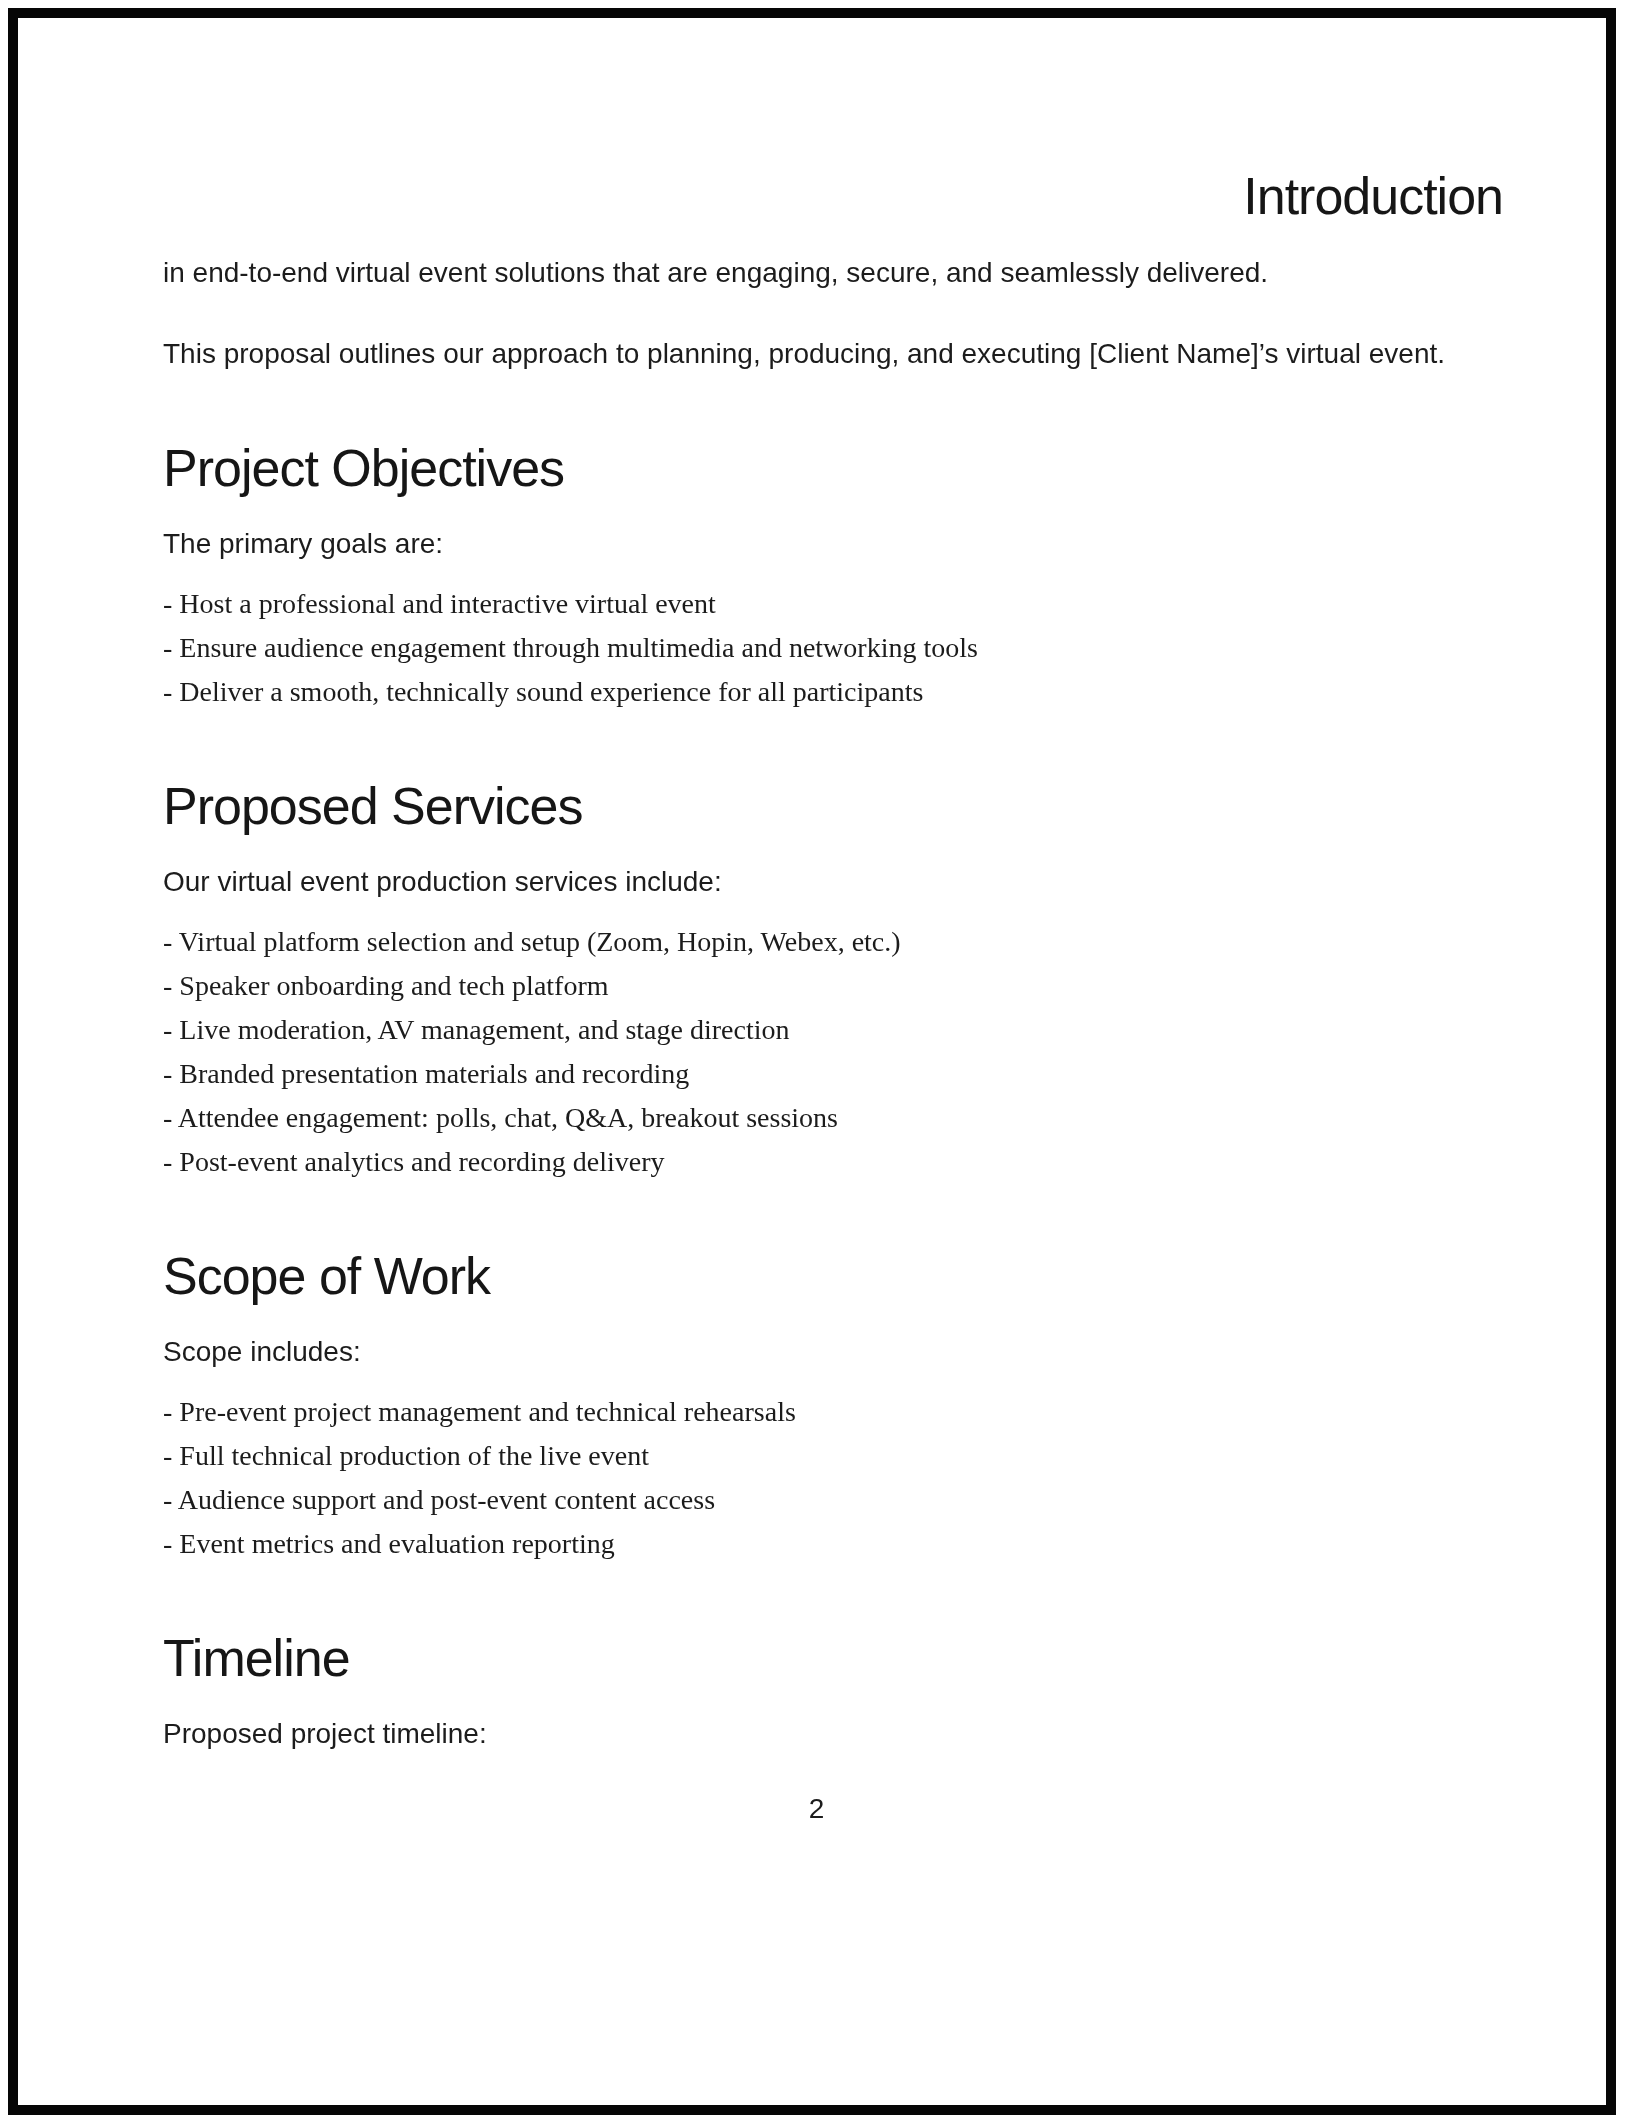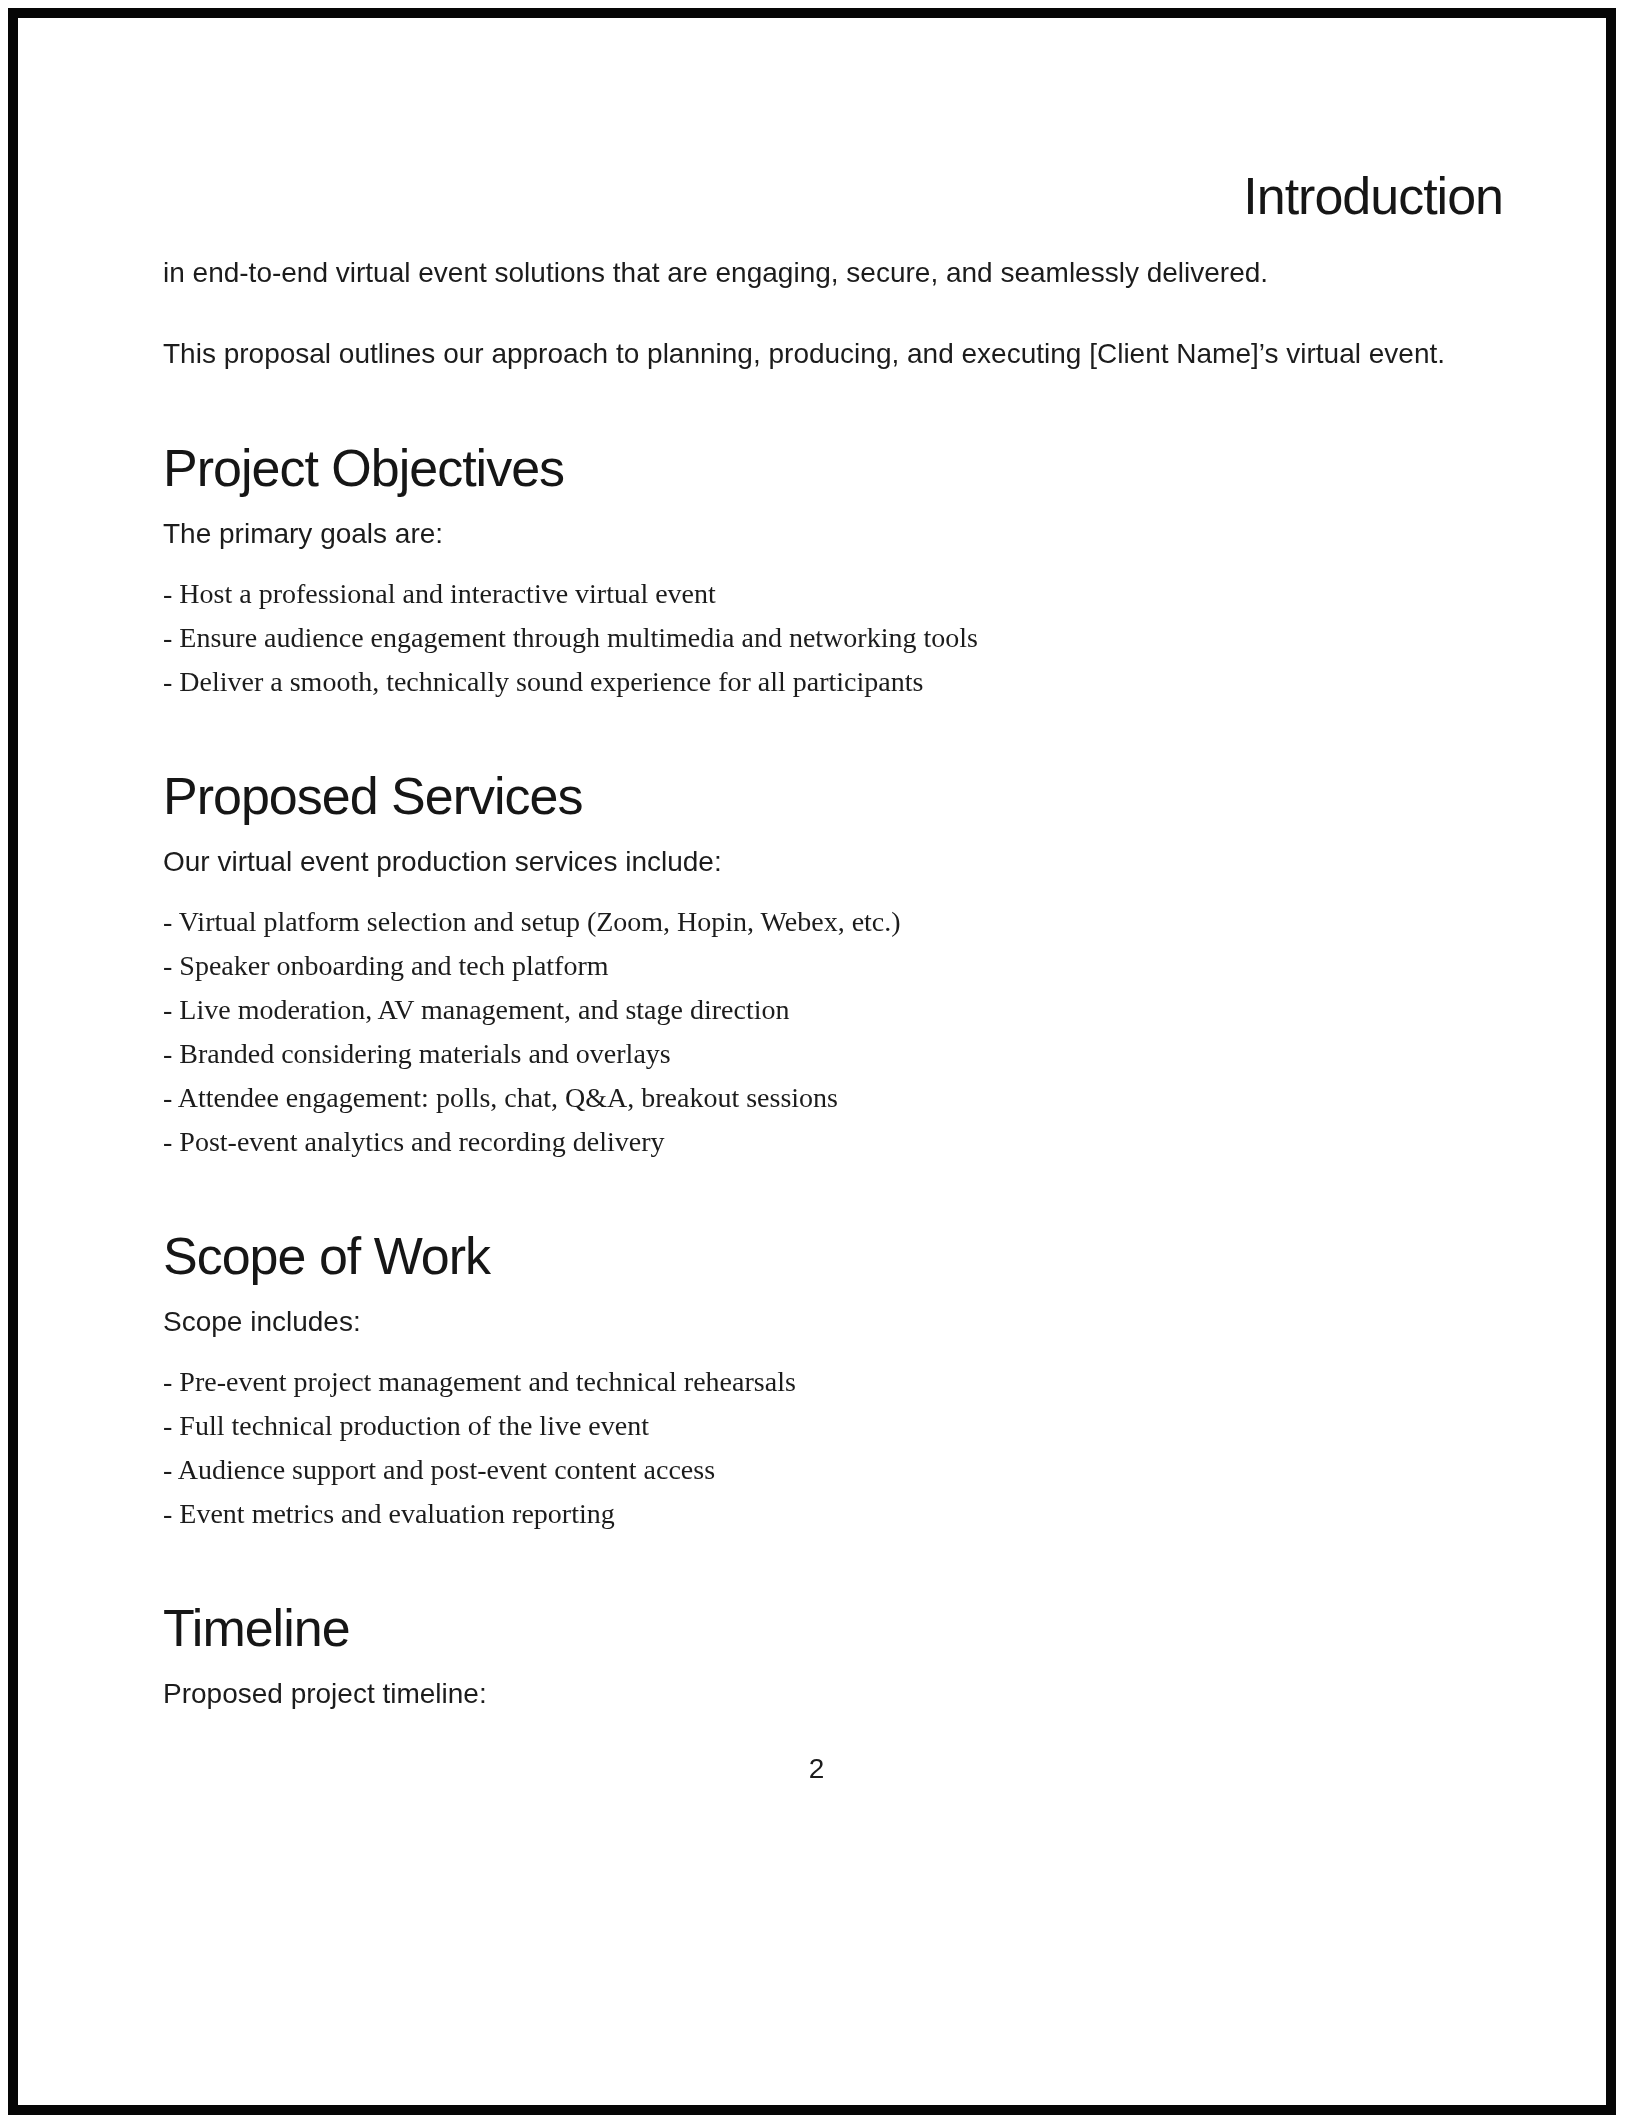--- a/index.html
+++ b/index.html
@@ -42,21 +42,21 @@
   h1.first { margin-top: 165px; text-align: right; }
   .para {
     font-size: 28px;
     line-height: 45px;
     margin: 0;
     color: #1c1c1c;
   }
   .para .line { display: block; white-space: nowrap; }
   .para1 { margin-top: 23px; }
   .para2 { margin-top: 36px; white-space: nowrap; }
-  .lead  { margin-top: 12px; white-space: nowrap; }
+  .lead  { margin-top: 22px; white-space: nowrap; }
   .bullets {
     margin-top: 16px;
     font-family: Liberation Serif, serif;
   }
   .bullet {
     font-size: 28px;
     line-height: 44px;
     margin: 0;
     white-space: nowrap;
     color: #1c1c1c;
@@ -112,21 +112,21 @@
     </div>
   </section>
 
   <section>
     <h1>Proposed Services</h1>
     <p class="para lead">Our virtual event production services include:</p>
     <div class="bullets">
       <p class="bullet">- Virtual platform selection and setup (Zoom, Hopin, Webex, etc.)</p>
       <p class="bullet">- Speaker onboarding and tech platform</p>
       <p class="bullet">- Live moderation, AV management, and stage direction</p>
-      <p class="bullet">- Branded considering materials and overlays</p>
+      <p class="bullet">- Branded presentation materials and recording</p>
       <p class="bullet">- Attendee engagement: polls, chat, Q&amp;A, breakout sessions</p>
       <p class="bullet">- Post-event analytics and recording delivery</p>
     </div>
   </section>
 
   <section>
     <h1>Scope of Work</h1>
     <p class="para lead">Scope includes:</p>
     <div class="bullets">
       <p class="bullet">- Pre-event project management and technical rehearsals</p>

